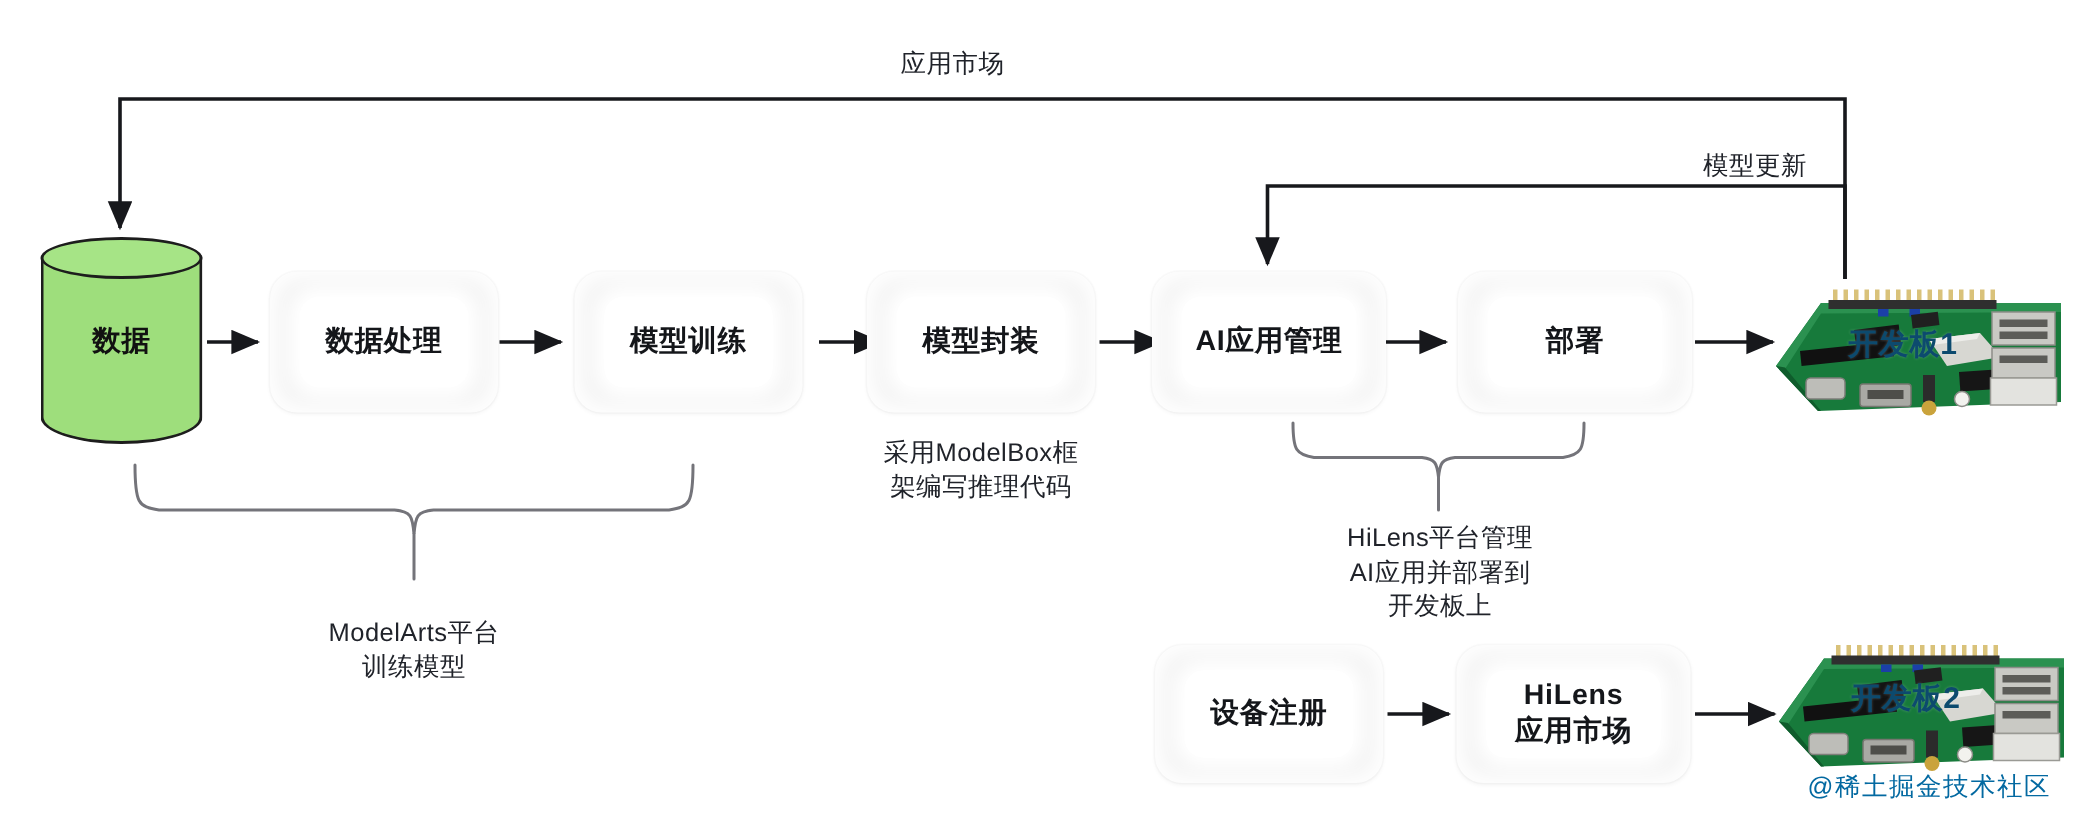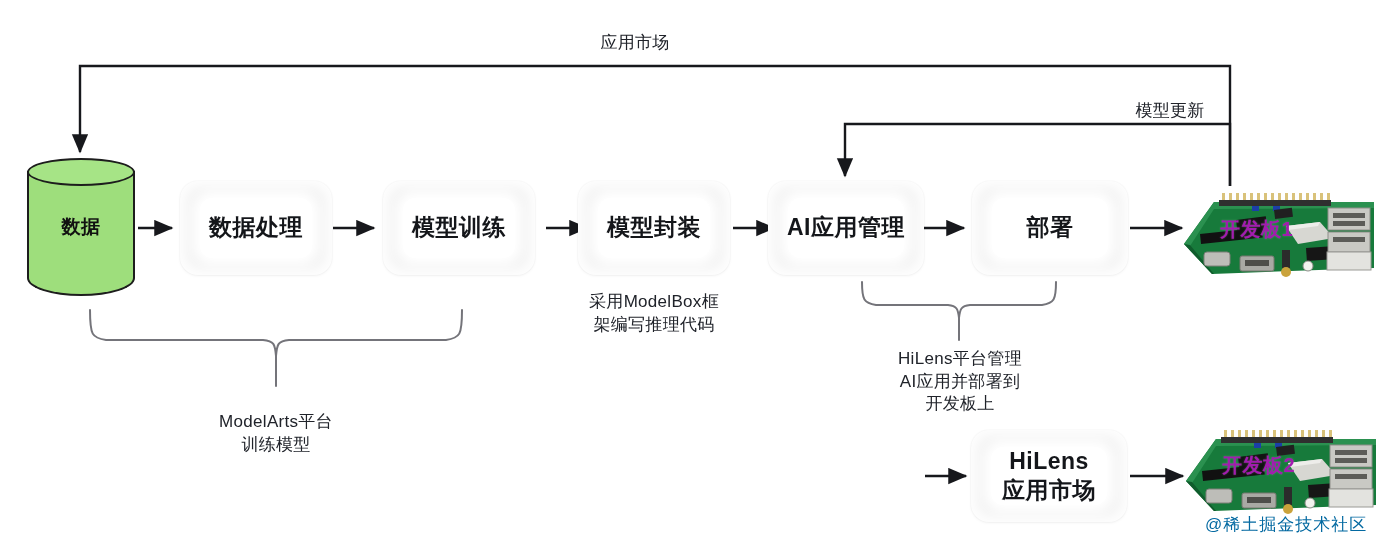--- a/index.html
+++ b/index.html
@@ -43,21 +43,21 @@
     right: 13%;
     bottom: 18%;
     border-radius: 12px;
     background: #ffffff;
     box-shadow: 0 0 12px 7px #ffffff;
   }
   .node-label {
     position: relative;
     z-index: 3;
     font-weight: bold;
-    font-size: 23px;
+    font-size: 19px;
     color: #14161a;
     text-align: center;
     line-height: 1.28;
     letter-spacing: 0.5px;
     white-space: pre-line;
   }
 
   
   .cyl {
     position: absolute;
@@ -108,24 +108,25 @@
   }
 
   
   .board {
     position: absolute;
   }
   .board-tag {
     position: absolute;
     font-weight: bold;
     font-size: 20px;
-    color: #a21caf;
+    color: #0c4a6e;
     letter-spacing: 0.5px;
     z-index: 9;
     text-shadow: 0 0 2px rgba(255,255,255,0.25);
+    margin-left: 12px;
   }
   .watermark {
     position: absolute;
     font-size: 17px;
     color: #0369a1;
     letter-spacing: 1px;
     z-index: 20;
   }
 </style>
 </head>
@@ -195,20 +196,24 @@
   <div class="node-box" style="left:578px; top:181px; width:152px; height:94px;">
     <div class="inner"></div>
     <div class="node-label">模型封装</div>
   </div>
 
   <div class="node-box" style="left:972px; top:181px; width:156px; height:94px;">
     <div class="inner"></div>
     <div class="node-label">部署</div>
   </div>
 
+  <div class="node-box" style="left:770px; top:430px; width:152px; height:92px;">
+    <div class="inner"></div>
+    <div class="node-label">设备注册</div>
+  </div>
 
   <div class="node-box" style="left:971px; top:430px; width:156px; height:92px;">
     <div class="inner"></div>
     <div class="node-label">HiLens
 应用市场</div>
   </div>
 
   <div class="flow-text" style="left:560px; top:32px; width:150px;">应用市场</div>
 
   <div class="flow-text" style="left:1100px; top:100px; width:140px;">模型更新</div>

